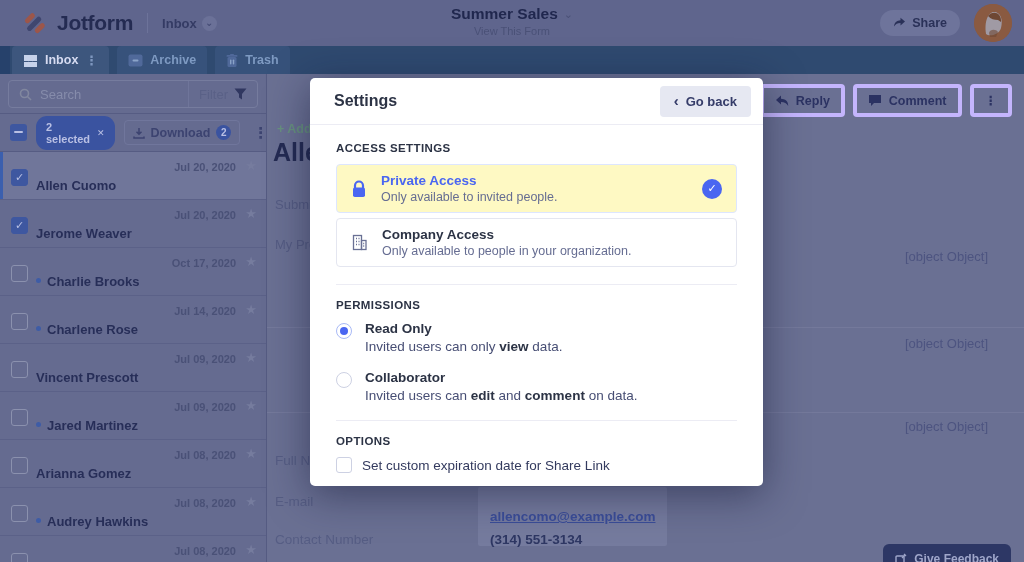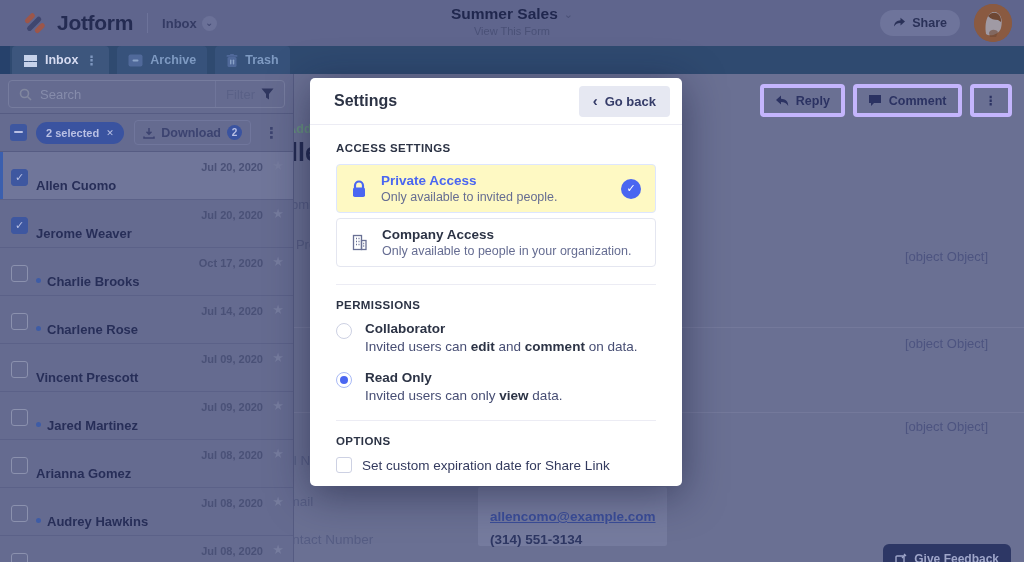--- a/index.html
+++ b/index.html
@@ -25,21 +25,21 @@
 
   
   .tabbar { position:absolute; top:46px; left:0; right:0; height:28px; background:#2f4a70; display:flex; align-items:flex-end; padding-left:12px; gap:8px; z-index:2; }
   .tabbar-notch { position:absolute; left:0; top:0; width:10px; height:28px; background:#26416b; }
   .tab { height:28px; display:flex; align-items:center; gap:7px; padding:0 11px; border-radius:4px 4px 0 0; font-size:12.5px; font-weight:700; cursor:pointer; }
   .tab.active { background:#3d567d; color:#d6dbf1; }
   .tab.inactive { background:#37527b; color:#7e9ac2; }
   .tab-dots { font-size:13px; color:#7e97bf; font-weight:700; letter-spacing:0; }
 
   
-  .sidebar { position:absolute; top:74px; left:0; width:294px; bottom:0; background:#656b90; border-right:1px solid #555b82; z-index:1; }
+  .sidebar { position:absolute; top:74px; left:0; width:267px; bottom:0; background:#656b90; border-right:1px solid #555b82; z-index:1; }
   .search-row { height:40px; border-bottom:1px solid #565c83; padding:6px 8px; }
   .search-box { height:28px; border:1px solid #767c9e; border-radius:4px; display:flex; align-items:center; }
   .search-left { flex:1; display:flex; align-items:center; gap:8px; padding:0 10px; }
   .search-ph { font-size:13px; color:#868cab; }
   .filter-seg { display:flex; align-items:center; gap:6px; padding:0 10px; border-left:1px solid #6f759a; height:100%; cursor:pointer; }
   .filter-label { font-size:13px; color:#5a6187; }
   .select-row { height:38px; display:flex; align-items:center; padding:0 10px; border-bottom:1px solid #565c83; gap:9px; }
   .master-check { width:17px; height:17px; background:#3e57a0; border-radius:3px; position:relative; cursor:pointer; flex:none; }
   .master-check::after { content:""; position:absolute; left:4px; right:4px; top:7px; height:2px; background:#b9c0e4; border-radius:1px; }
   .sel-pill { display:flex; align-items:center; gap:7px; background:#3a53a0; color:#b9c0e4; font-size:11px; font-weight:700; border-radius:11px; padding:5px 10px; cursor:pointer; }
@@ -76,21 +76,21 @@
   .fields { position:absolute; inset:0; }
   .field-row { position:absolute; left:0; right:0; height:30px; }
   .field-row:nth-of-type(1){ top:376px; } .field-row:nth-of-type(2){ top:417px; } .field-row:nth-of-type(3){ top:455px; }
   .field-label { position:absolute; left:30px; top:3px; font-size:13.5px; color:#565d84; white-space:nowrap; }
   .field-value { position:absolute; left:245px; top:3px; font-size:13.5px; color:#2e3763; font-weight:600; }
   .field-row.link .field-value { left:233px; top:-4px; background:#757b9e; border-radius:2px; padding:22px 12px; }
   .field-row.link .field-value span { color:#3b4d98; text-decoration:underline; font-weight:600; }
   .feedback-btn { position:absolute; right:13px; bottom:-12px; height:30px; display:flex; align-items:center; gap:7px; background:#2d3765; border:none; border-radius:6px; padding:0 12px; color:#9fa6ca; font-size:12px; font-weight:700; cursor:pointer; font-family:inherit; }
 
   
-  .modal { position:absolute; left:310px; top:78px; width:372px; height:408px; background:#ffffff; border-radius:5px; box-shadow:0 8px 40px rgba(15,20,50,.5); z-index:10; display:flex; flex-direction:column; }
+  .modal { position:absolute; left:310px; top:78px; width:453px; height:408px; background:#ffffff; border-radius:5px; box-shadow:0 8px 40px rgba(15,20,50,.5); z-index:10; display:flex; flex-direction:column; }
   .modal-header { flex:none; height:47px; display:flex; align-items:center; justify-content:space-between; padding:0 12px 0 24px; border-bottom:1px solid #ececf4; }
   .modal-title { font-size:16px; font-weight:700; color:#2c3345; }
   .goback-btn { display:flex; align-items:center; gap:7px; background:#e6e8f2; border:none; border-radius:4px; padding:8px 14px; font-size:13px; font-weight:700; color:#353c69; cursor:pointer; font-family:inherit; }
   .goback-chev { font-size:15px; line-height:10px; color:#353c69; }
   .modal-body { padding:17px 26px 0; }
   .section-label { font-size:11.5px; font-weight:700; color:#2c3345; letter-spacing:.4px; margin-bottom:10px; }
   .access-card { display:flex; align-items:center; gap:14px; height:49px; border-radius:4px; padding:0 14px; margin-bottom:5px; cursor:pointer; }
   .access-card.private { background:#fef9c3; border:1px solid #dde6ff; }
   .access-card.company { background:#ffffff; border:1px solid #e4e6f0; }
   .card-title { font-size:13.5px; font-weight:700; color:#2c3345; }
@@ -401,32 +401,32 @@
           <div class="card-title">Company Access</div>
           <div class="card-desc">Only available to people in your organization.</div>
         </span>
       </div>
 
       <hr class="modal-divider">
 
       <div class="section-label">PERMISSIONS</div>
 
       <div class="perm-row">
+        <span class="radio on"></span>
+        <span>
+          <div class="perm-title">Read Only</div>
+          <div class="perm-desc"><span>Invited users can only </span><span class="bseg">view</span><span> data.</span></div>
+        </span>
+      </div>
+
+      <div class="perm-row">
         <span class="radio off"></span>
         <span>
           <div class="perm-title">Collaborator</div>
           <div class="perm-desc"><span>Invited users can </span><span class="bseg">edit</span><span> and </span><span class="bseg">comment</span><span> on data.</span></div>
-        </span>
-      </div>
-
-      <div class="perm-row">
-        <span class="radio on"></span>
-        <span>
-          <div class="perm-title">Read Only</div>
-          <div class="perm-desc"><span>Invited users can only </span><span class="bseg">view</span><span> data.</span></div>
         </span>
       </div>
 
       <hr class="modal-divider">
 
       <div class="section-label">OPTIONS</div>
 
       <div class="opt-row">
         <span class="opt-check"></span>
         <span class="opt-label">Set custom expiration date for Share Link</span>

